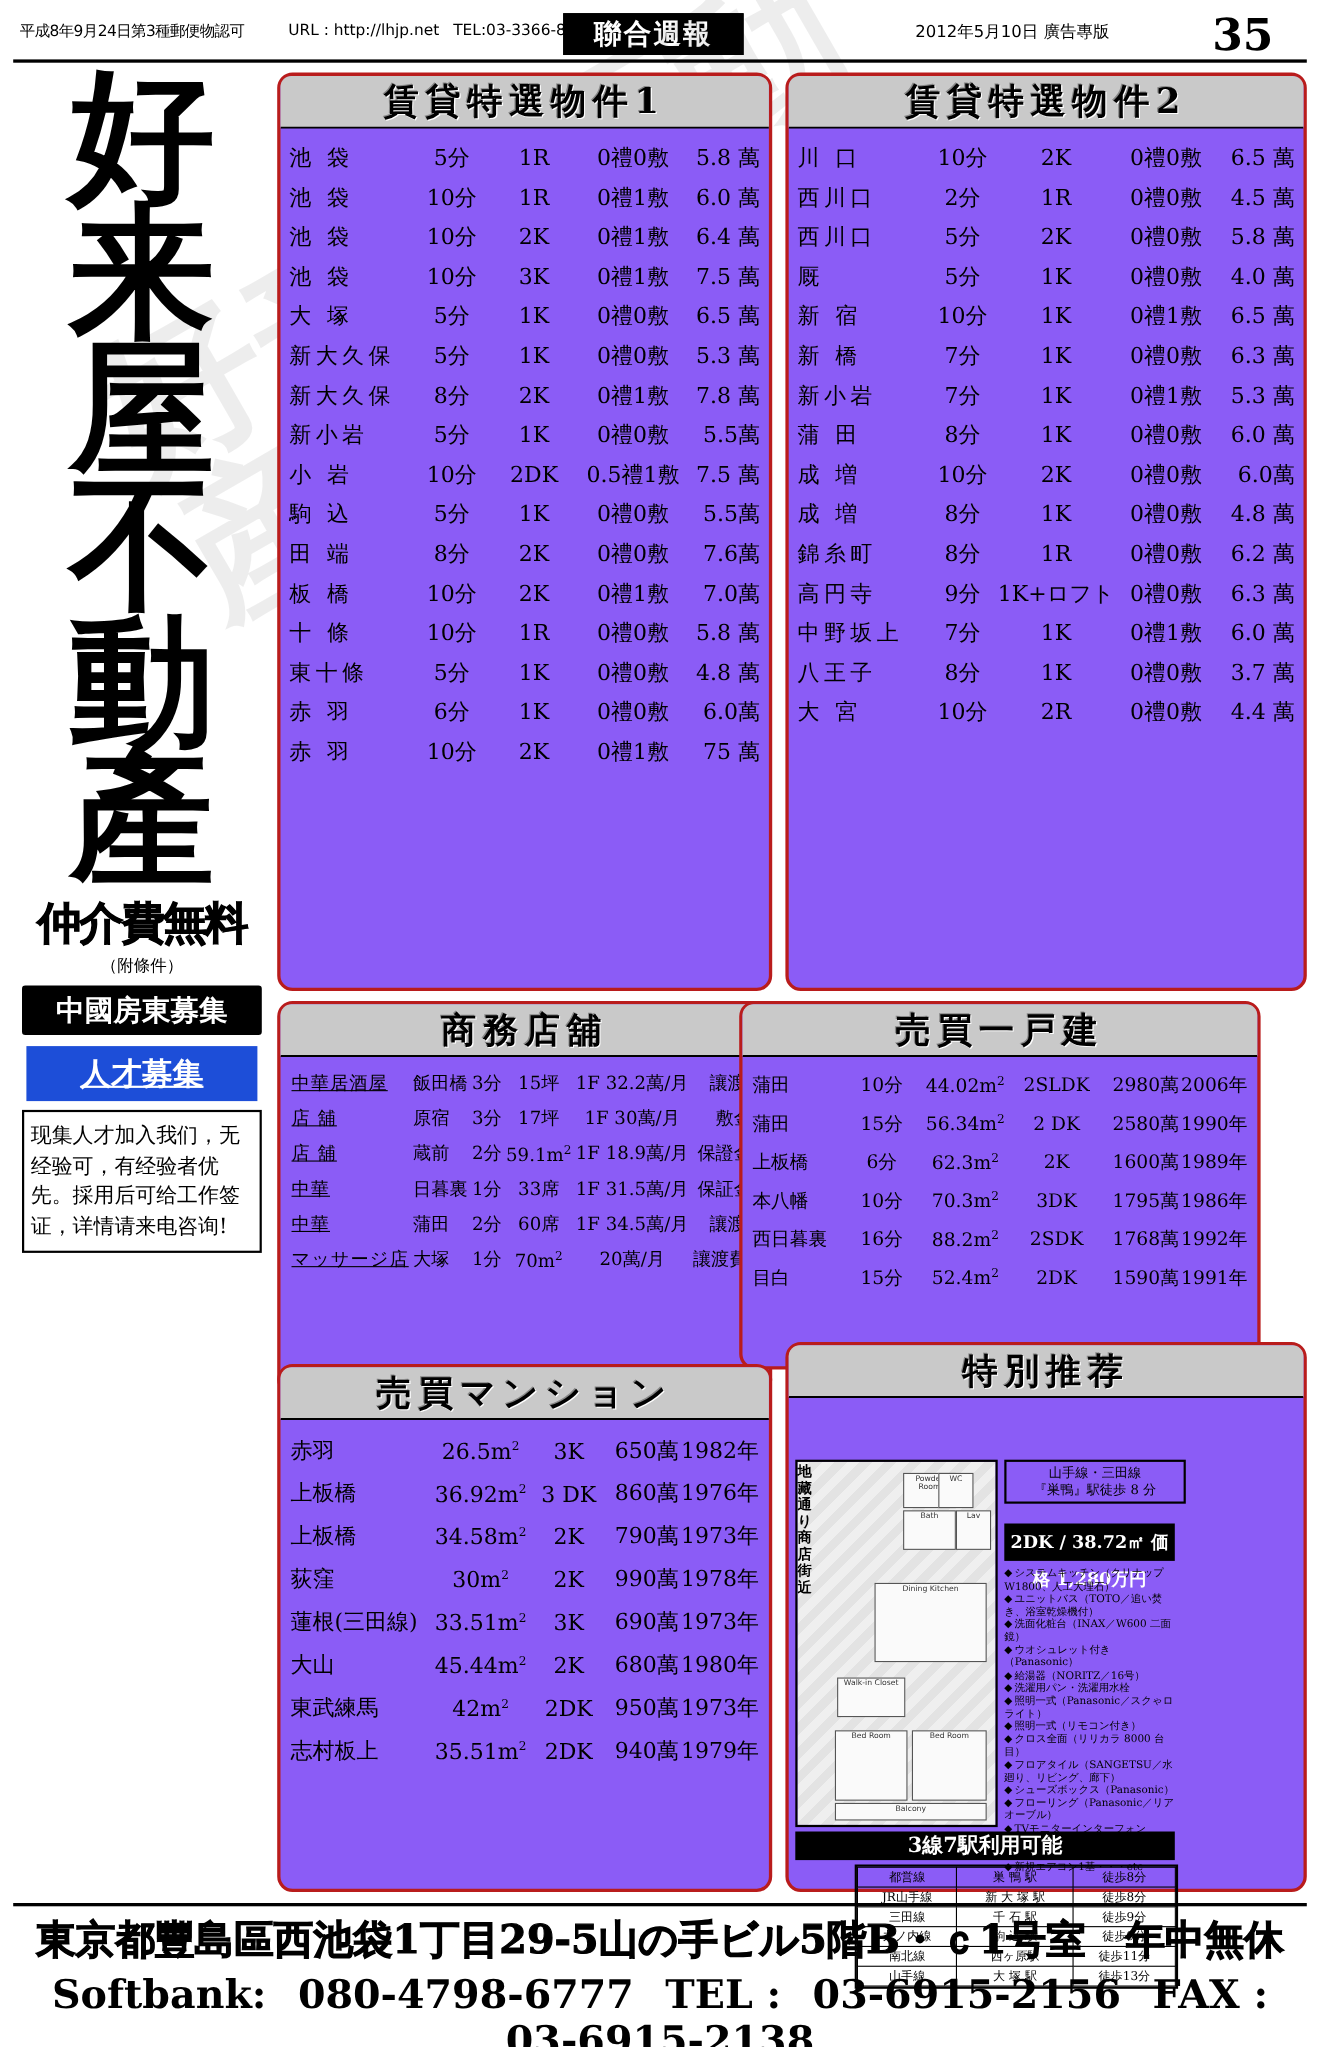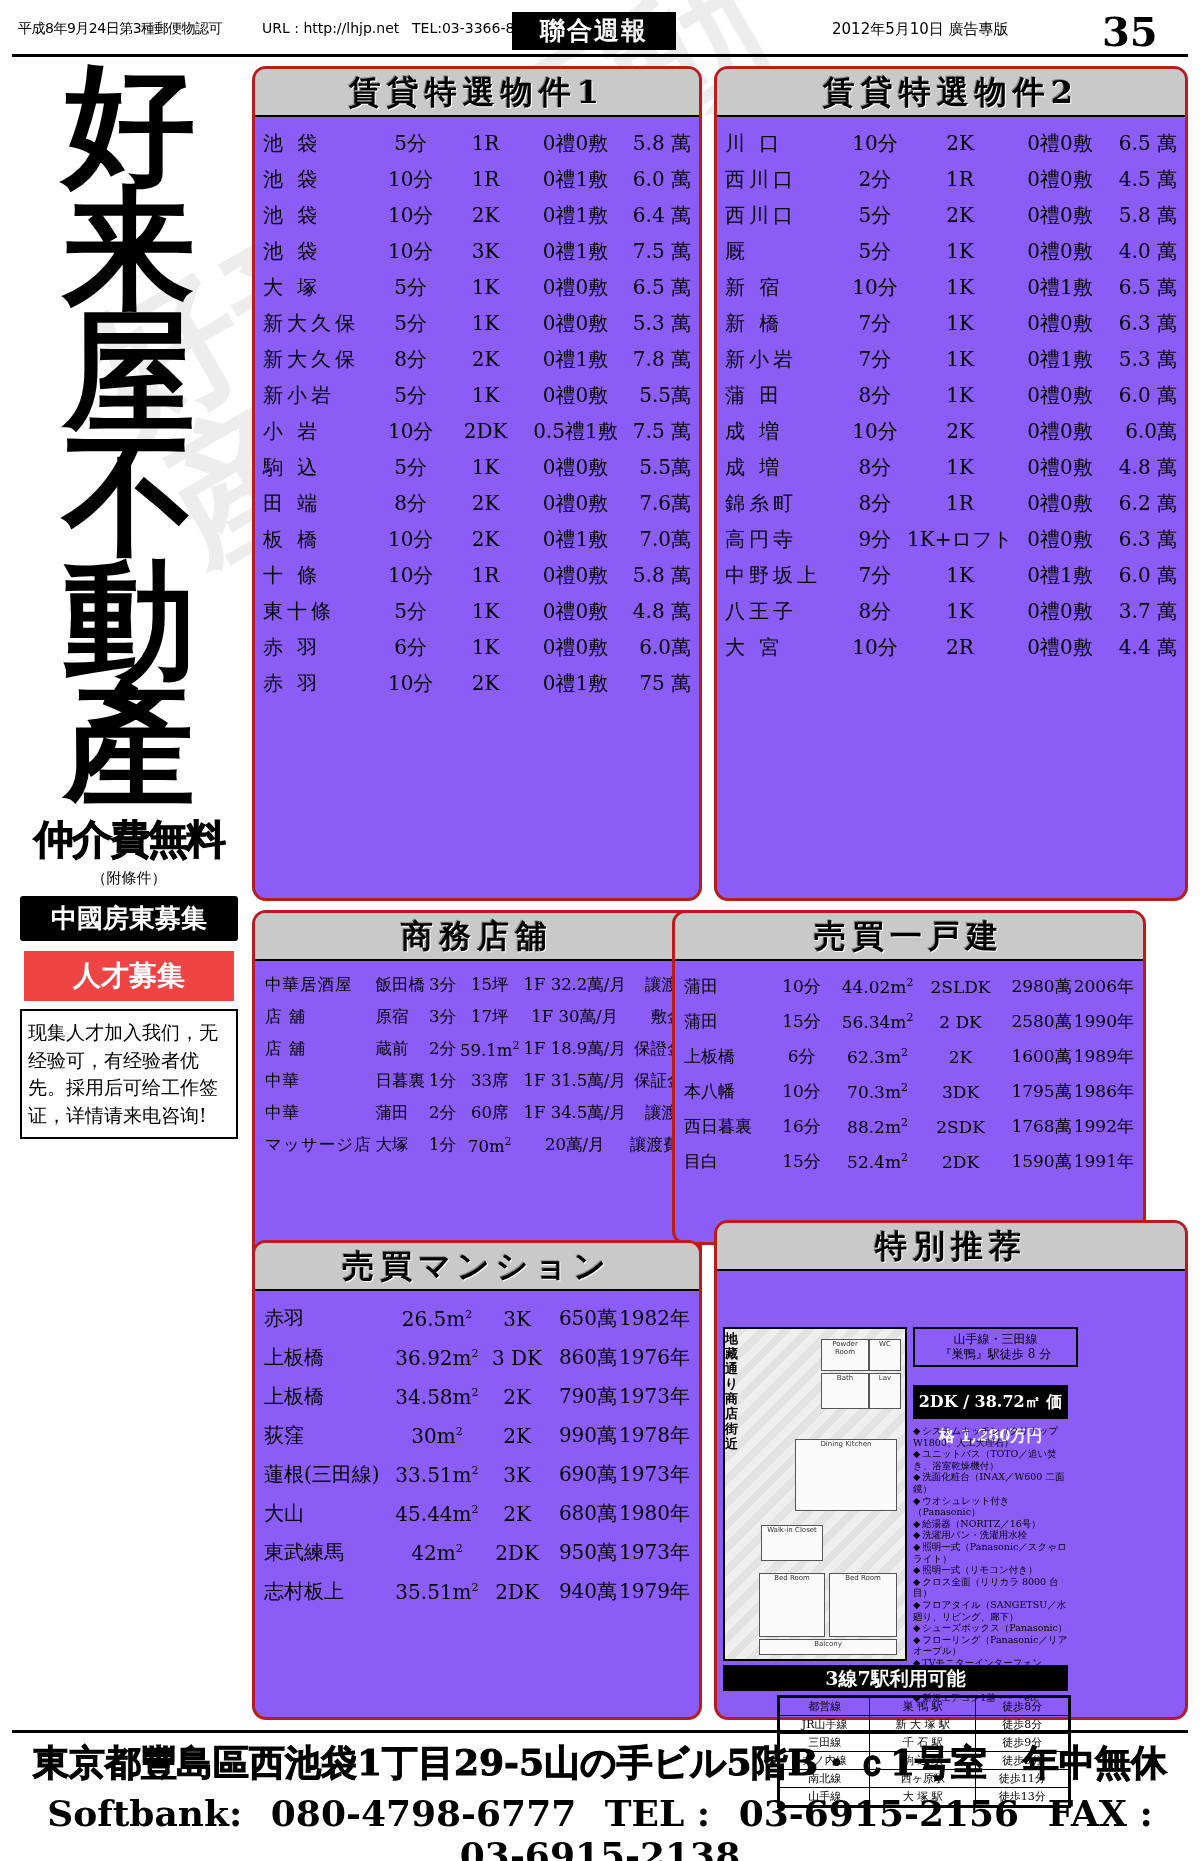--- a/index.html
+++ b/index.html
@@ -20,22 +20,22 @@
 
   
   .brandcol{position:absolute;left:14px;top:62px;width:230px;height:1660px;}
   .brand-char{font-family:"DejaVu Serif","Liberation Serif",serif;font-weight:bold;font-size:132px;
      line-height:124px;text-align:center;letter-spacing:0;}
   .brand-sub1{margin-top:6px;text-align:center;font-family:"DejaVu Serif","Liberation Serif",serif;
      font-weight:bold;font-size:40px;letter-spacing:-2px;-webkit-text-stroke:1px #000;}
   .brand-sub1b{text-align:center;font-size:15px;margin-top:2px;}
   .brand-box{margin:8px 6px 0 6px;background:#000;color:#ffffff;text-align:center;font-weight:bold;
      font-size:26px;padding:5px 0;border-radius:3px;font-family:"DejaVu Serif","Liberation Serif",serif;}
-  .brand-box2{margin:10px 10px 0 10px;background:#ef4444;color:#fff;text-align:center;font-weight:bold;
-     font-size:28px;padding:6px 0;font-family:"DejaVu Serif","Liberation Serif",serif;}
+  .brand-box2{margin:10px 10px 0 10px;background:#1d4ed8;color:#fff;text-align:center;font-weight:bold;
+     font-size:28px;padding:6px 0;font-family:"DejaVu Serif","Liberation Serif",serif;text-decoration:underline;}
   .brand-text{margin:8px 6px 0 6px;border:2px solid #000;padding:8px 6px;font-size:19px;line-height:1.45;
      font-family:"DejaVu Serif","Liberation Serif",serif;}
 
   
   .panel{position:absolute;border:3px solid #b91c1c;border-radius:14px;background:#8b5cf6;box-sizing:border-box;}
   .panel-title{position:absolute;left:0;top:0;width:100%;box-sizing:border-box;height:48px;
      background:#c9c9c9;border-bottom:2px solid #000;border-radius:10px 10px 0 0;
      text-align:center;font-family:"DejaVu Serif","Liberation Serif",serif;font-weight:bold;
      font-size:32px;line-height:46px;letter-spacing:6px;
      text-shadow:1px 1px 0 #fff,-1px -1px 0 #888;}
@@ -45,21 +45,21 @@
   table.rt td{font-size:20px;padding:4.5px 0;white-space:nowrap;}
   .c-area{width:27%;letter-spacing:4px;}
   .c-min{width:15%;text-align:center;}
   .c-lay{width:20%;text-align:center;}
   .c-fee{width:22%;text-align:center;}
   .c-price{width:16%;text-align:right;padding-right:4px;}
 
   
   table.bt{width:100%;border-collapse:collapse;font-family:"DejaVu Serif","Liberation Serif",serif;}
   table.bt td{font-size:16.5px;padding:5px 2px;white-space:nowrap;}
-  table.bt td.t1{width:20%;letter-spacing:1px;}
+  table.bt td.t1{width:20%;letter-spacing:1px;text-decoration:underline;}
   table.bt td.t2{width:16%;}
   table.bt td.t3{width:10%;text-align:center;}
   table.bt td.t4{width:14%;text-align:center;}
   table.bt td.t5{width:18%;text-align:center;}
   table.bt td.t6{width:22%;text-align:right;}
 
   
   table.ht{width:100%;border-collapse:collapse;font-family:"DejaVu Serif","Liberation Serif",serif;}
   table.ht td{font-size:17px;padding:6px 1px;white-space:nowrap;}
   table.ht td.h1{width:20%;}
@@ -565,21 +565,21 @@
   </div>
 
   <div class="panel" style="left:714px;top:1220px;width:474px;height:500px;">
     <div class="panel-title">特別推荐</div>
     <div class="sr-inner">
 
       <div class="floorplan">
         <div class="room" style="left:96px;top:10px;width:46px;height:30px;">Powder Room</div>
         <div class="room" style="left:96px;top:44px;width:46px;height:34px;">Bath</div>
         <div class="room" style="left:144px;top:44px;width:30px;height:34px;">Lav</div>
-        <div class="room" style="left:144px;top:10px;width:30px;height:30px;">WC</div>
+        <div class="room" style="left:128px;top:10px;width:30px;height:30px;">WC</div>
         <div class="room" style="left:70px;top:110px;width:100px;height:70px;">Dining Kitchen</div>
         <div class="room" style="left:36px;top:196px;width:60px;height:34px;">Walk-in Closet</div>
         <div class="room" style="left:34px;top:244px;width:64px;height:62px;">Bed Room</div>
         <div class="room" style="left:104px;top:244px;width:66px;height:62px;">Bed Room</div>
         <div class="room" style="left:34px;top:310px;width:136px;height:14px;">Balcony</div>
       </div>
       <div class="fp-label">地藏通り商店街近</div>
 
       <div class="trainbox">
         <div>山手線・三田線</div>

